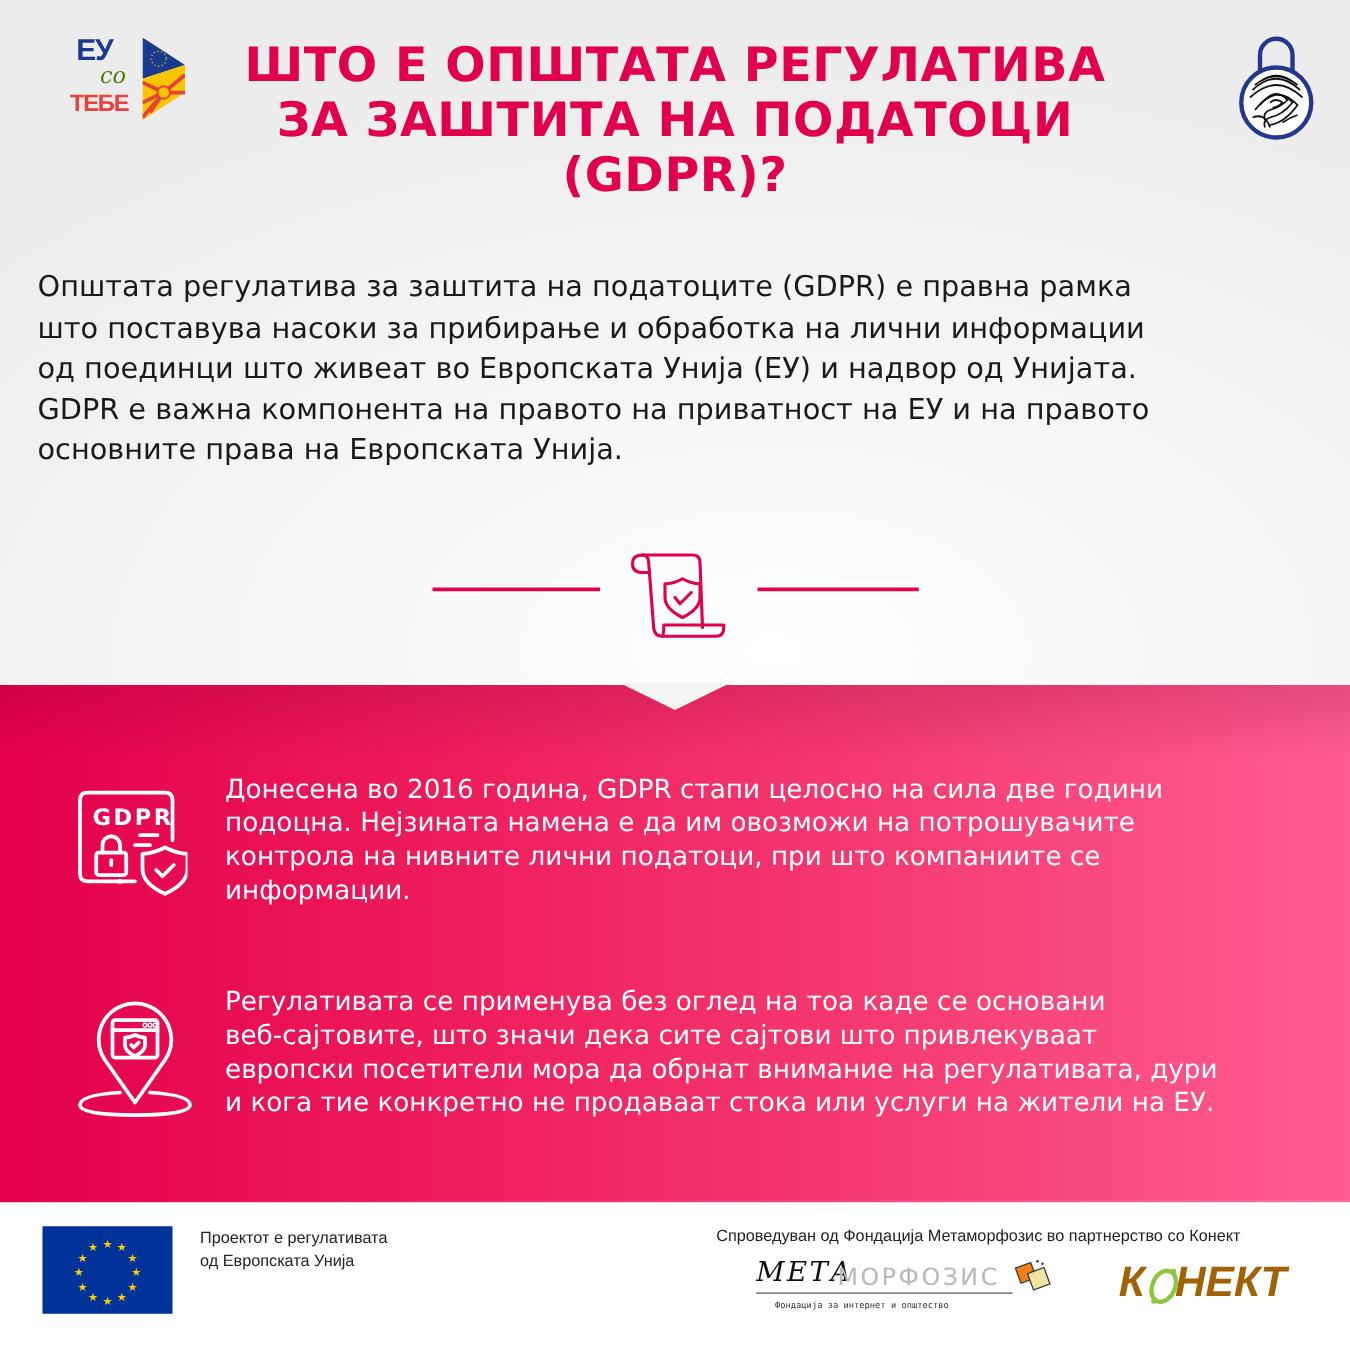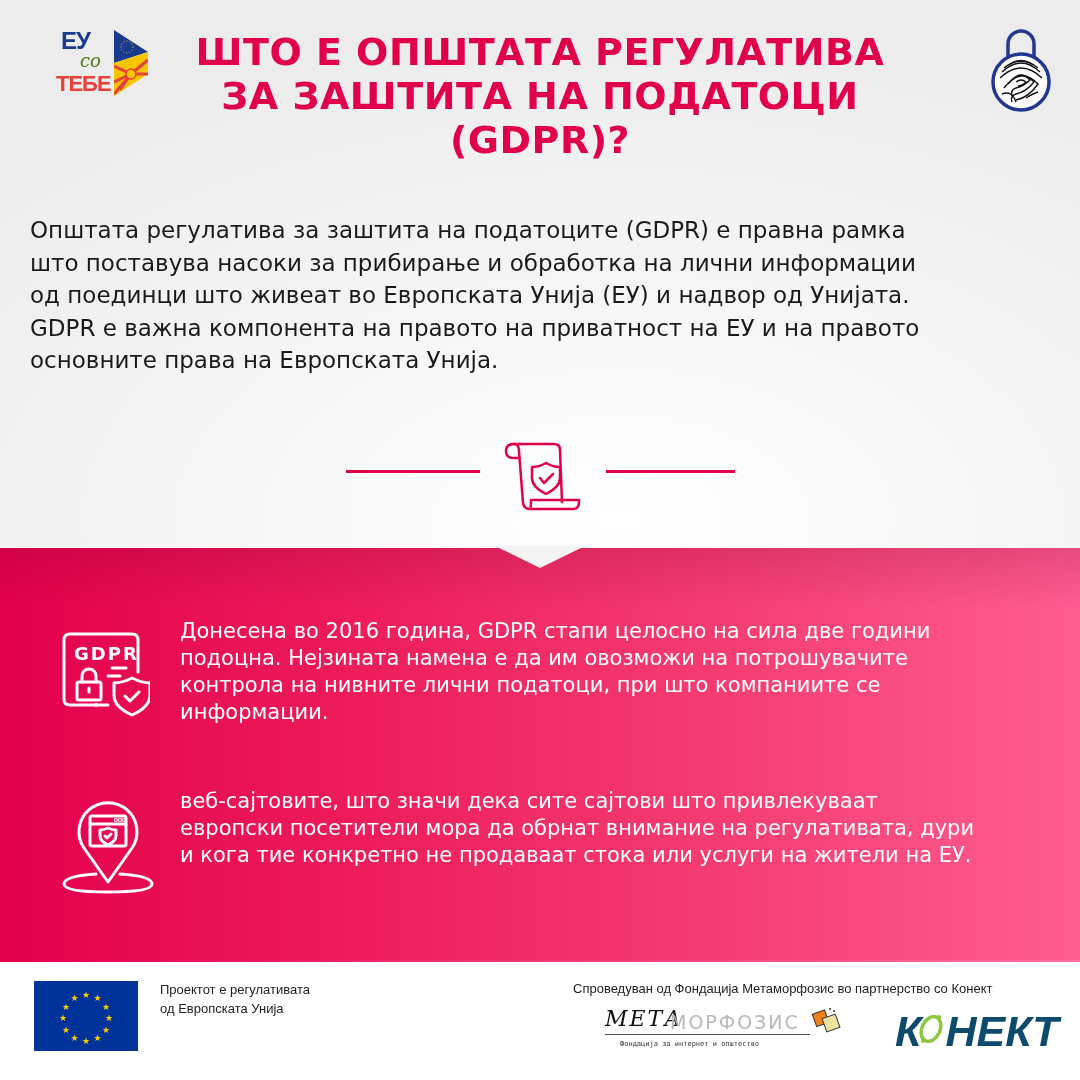--- a/index.html
+++ b/index.html
@@ -16,21 +16,21 @@
   .logo-eu .w-eu {
     position: absolute; left: 5px; top: 0; font-family: "Liberation Sans", sans-serif;
     font-weight: bold; font-size: 24px; color: #1a3a8f; letter-spacing: -1px; line-height: 26px;
   }
   .logo-eu .w-so {
     position: absolute; left: 12px; top: 24px; font-family: "DejaVu Serif", serif;
     font-style: italic; font-size: 18px; color: #4d7c0f; line-height: 18px; margin-left: 12px;
   }
   .logo-eu .w-tebe {
     position: absolute; left: 0; top: 44px; font-family: "Liberation Sans", sans-serif;
-    font-weight: bold; font-size: 22px; color: #e8403a; letter-spacing: -1px; line-height: 24px;
+    font-weight: bold; font-size: 19px; color: #e8403a; letter-spacing: -1px; line-height: 24px;
   }
   .logo-eu svg { position: absolute; left: 58px; top: 2px; }
 
   .title {
     position: absolute; left: 150px; top: 30px; width: 780px;
     text-align: center; color: #e0004d; font-weight: bold;
     font-size: 38px; line-height: 44px; letter-spacing: 0.5px;
   }
 
   .lock-icon { position: absolute; left: 990px; top: 28px; }
@@ -95,21 +95,21 @@
     font-size: 19px; letter-spacing: 2px; color: #b8b8b8;
   }
   .meta-logo .underline { position: absolute; left: 0; top: 28px; width: 205px; height: 1px; background: #555; }
   .meta-logo .sub {
     position: absolute; left: 15px; top: 34px; font-family: "DejaVu Sans Mono", monospace;
     font-size: 7px; color: #333; white-space: nowrap;
   }
   .meta-logo svg { position: absolute; left: 205px; top: 0; }
   .konekt {
     position: absolute; left: 895px; top: 45px; font-family: "Liberation Sans", sans-serif;
-    font-weight: bold; font-style: italic; font-size: 43px; color: #0c4a6e; letter-spacing: 0px;
+    font-weight: bold; font-style: italic; font-size: 34px; color: #a16207; letter-spacing: 0px;
   }
   .konekt .o-ring { position: absolute; left: 22px; top: 6px; }
 </style>
 </head>
 <body>
 
 <div class="top"></div>
 
 <div class="logo-eu">
   <span class="w-eu">ЕУ</span>
@@ -209,20 +209,21 @@
       <rect x="30" y="20" width="36" height="30" rx="2"></rect>
       <line x1="30" y1="28" x2="66" y2="28"></line>
       <circle cx="56" cy="24" r="0.6"></circle>
       <circle cx="60" cy="24" r="0.6"></circle>
       <circle cx="64" cy="24" r="0.6"></circle>
       <path d="M48 32 q-4 2 -8 2 v6 q0 5 8 9 q8 -4 8 -9 v-6 q-4 0 -8 -2 z"></path>
       <path d="M45 40 l2 2 l4 -4"></path>
     </g>
   </svg>
   <div class="text">
+    <div>Регулативата се применува без оглед на тоа каде се основани</div>
     <div>веб-сајтовите, што значи дека сите сајтови што привлекуваат</div>
     <div>европски посетители мора да обрнат внимание на регулативата, дури</div>
     <div>и кога тие конкретно не продаваат стока или услуги на жители на ЕУ.</div>
   </div>
 </div>
 
 <div class="band-bottom-line"></div>
 
 <div class="footer">
   <div class="eu-flag">

